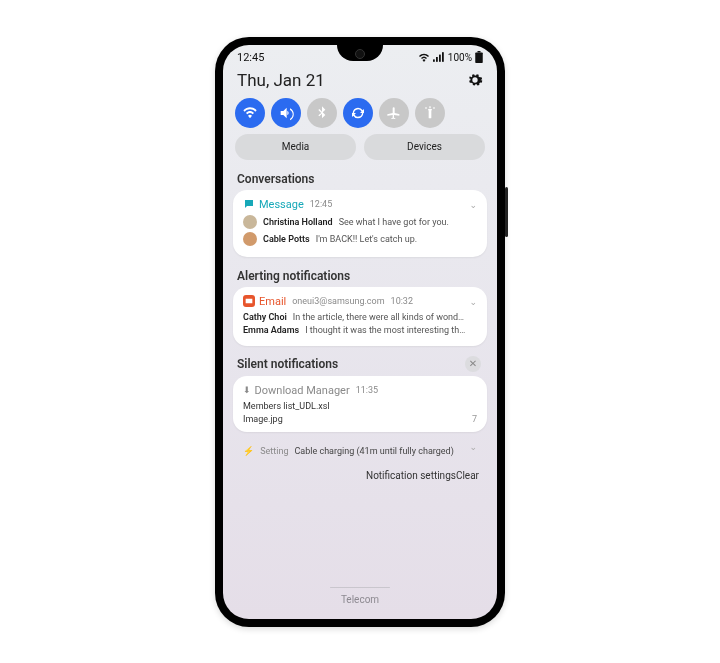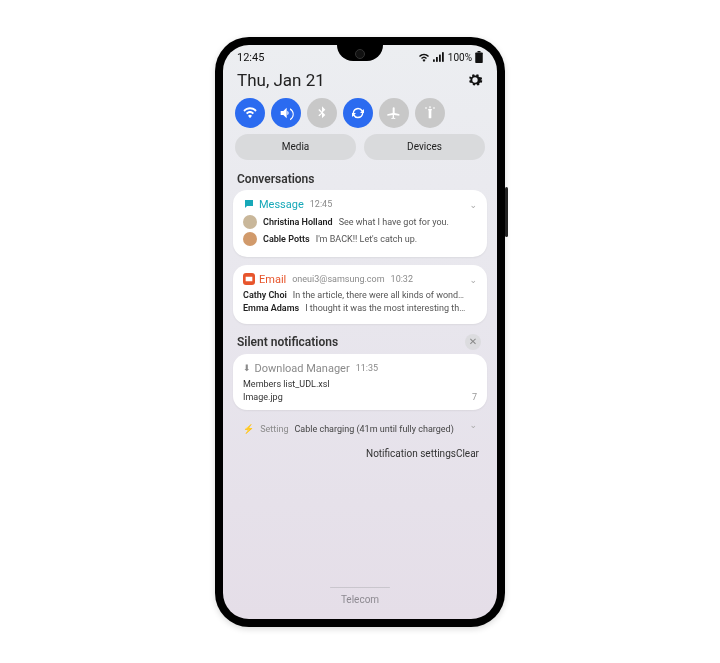--- a/index.html
+++ b/index.html
@@ -195,20 +195,21 @@
         <span class="sender">Christina Holland</span>
         <span class="body">See what I have got for you.</span>
       </div>
       <div class="line">
         <span class="avatar b"></span>
         <span class="sender">Cable Potts</span>
         <span class="body">I'm BACK!! Let's catch up.</span>
       </div>
     </div>
 
+    <div class="section-label">Alerting notifications</div>
     <div class="card">
       <div class="card-head">
         <span class="app-ico" style="background:#e7552c">
             <svg width="8" height="8" viewBox="0 0 24 24">
               <path fill="#fff" d="M2 5h20v14H2V5zm10 7L3 6h18l-9 6z"></path>
             </svg>
           </span>
         <span class="app-name" style="color:#e7552c">Email</span>
         <span class="ts">oneui3@samsung.com</span>
         <span class="ts">10:32</span>

